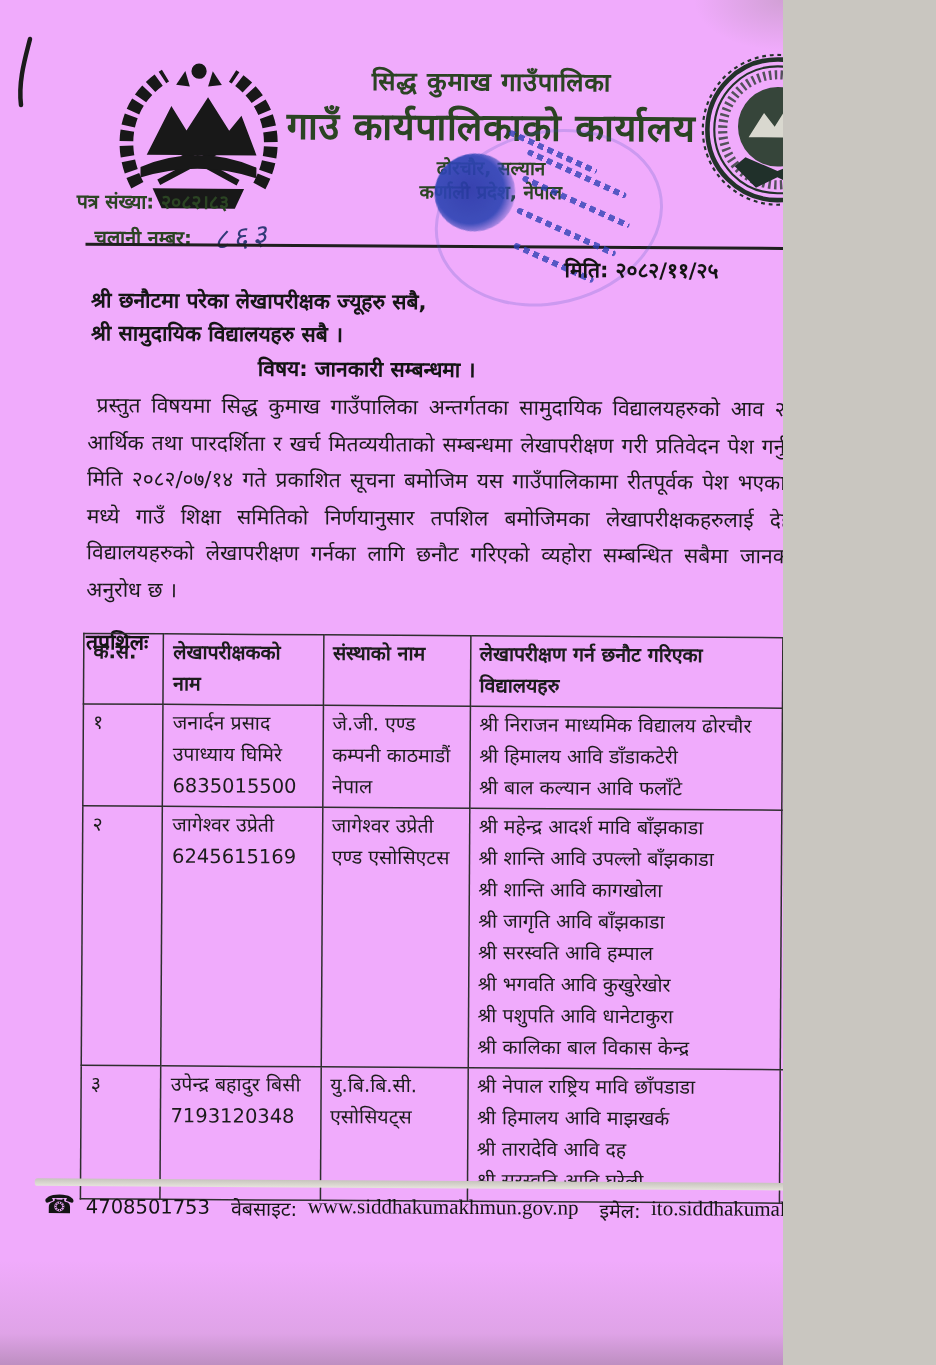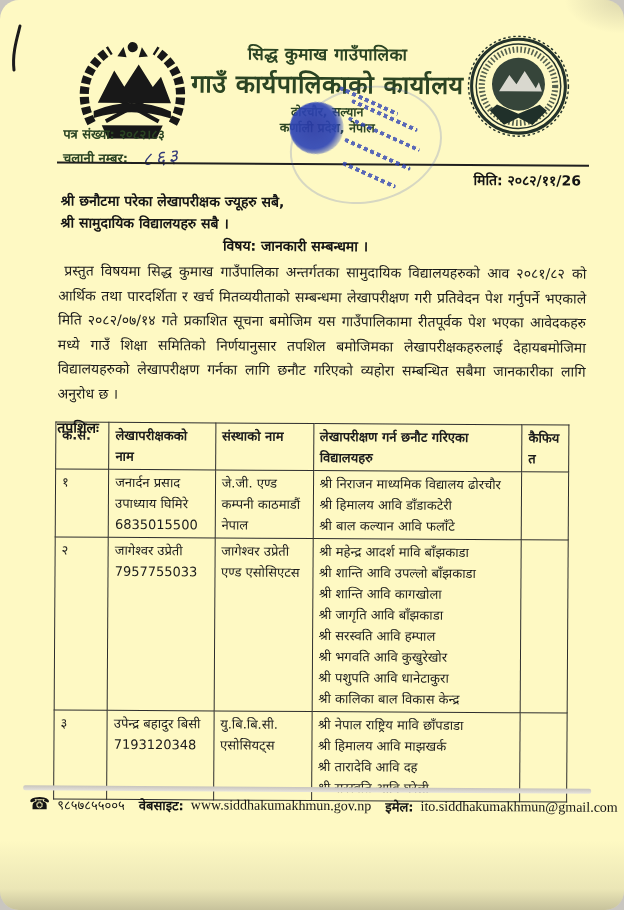--- a/index.html
+++ b/index.html
@@ -3,44 +3,43 @@
 <meta charset="utf-8">
 <style>
   html,body{margin:0;padding:0;}
   body{
     width:624px;height:910px;
     background:#c9c6c0;
     font-family:"DejaVu Sans",sans-serif;
     -webkit-font-smoothing:antialiased;
   }
   .sheet{
-    position:relative;width:624px;height:910px;overflow:hidden;
-    background:#fef9c3;
+    position:relative;width:522px;height:910px;overflow:hidden;
+    background:#f0abfc;
     color:#1d1d1d;
-    border-radius:19px;
   }
   .tilt{position:absolute;inset:0;transform:rotate(.35deg);transform-origin:50% 0;}
 
   
   .scan-bottom{position:absolute;left:0;right:0;bottom:0;height:70px;
     background:linear-gradient(to bottom, rgba(120,114,104,0) 0%, rgba(120,114,104,.14) 70%, rgba(92,88,80,.34) 100%);}
   .corner-tr{position:absolute;right:0;top:0;width:60px;height:34px;
     background:radial-gradient(ellipse at top right, rgba(140,135,125,.30), transparent 70%);}
   .pen-mark{position:absolute;left:4px;top:24px;width:26px;height:48px;}
 
   
   .emblem-left{position:absolute;left:72px;top:36px;width:122px;height:116px;}
   .seal-right{position:absolute;left:466px;top:34px;width:106px;height:106px;}
   .head-center{position:absolute;left:178px;top:42px;width:300px;text-align:center;color:#2b4423;}
   .muni-name{font-size:17px;font-weight:bold;letter-spacing:.5px;}
   .office-name{font-size:25px;font-weight:bold;margin-top:1px;letter-spacing:.5px;}
   .addr{font-size:12.5px;font-weight:bold;line-height:16px;}
   .addr.first{margin-top:4px;}
 
-  .letter-no{position:absolute;left:64px;top:126px;font-size:13px;font-weight:bold;color:#2b4423;}
+  .letter-no{position:absolute;left:52px;top:126px;font-size:13px;font-weight:bold;color:#2b4423;}
   .chalani{position:absolute;left:64px;top:144px;font-size:13px;font-weight:bold;color:#2b4423;}
   .chalani .hand{display:inline-block;font-size:19px;font-weight:normal;font-style:italic;
     color:#323a78;letter-spacing:3px;transform:rotate(-7deg) translateY(1px);margin-left:10px;}
 
   .rule{position:absolute;left:58px;width:532px;top:163px;height:2px;background:#1f1f1f;}
 
   
   .stamp{position:absolute;left:288px;top:84px;width:162px;height:122px;transform:rotate(-14deg);opacity:.92;}
   .stamp-ring{position:absolute;left:2px;top:2px;width:150px;height:112px;border:2px solid rgba(60,82,190,.22);border-radius:50%;}
   .stamp-blob{position:absolute;left:8px;top:6px;width:54px;height:52px;border-radius:50%;
@@ -74,21 +73,21 @@
   .c-org{width:92px;}
   .c-sch{width:196px;}
   .c-rem{width:44px;}
 
   
   .footer-rule{position:absolute;left:28px;width:568px;top:787px;height:5px;
     background:linear-gradient(#c7c4bd,#e6e3dc);border-radius:2px;}
   .footer{position:absolute;left:34px;top:797px;right:14px;font-size:13px;color:#141414;
     display:flex;align-items:center;gap:7px;white-space:nowrap;}
   .footer .latin{font-family:"Liberation Serif","DejaVu Serif",serif;font-size:14px;}
-  .footer .lbl{font-weight:bold;}
+  .footer .lbl{font-weight:normal;}
   .phone-glyph{font-size:17px;line-height:16px;transform:translateY(-1px);}
   .gap{display:inline-block;width:8px;}
 </style>
 </head>
 <body>
 
 <div class="sheet">
 
   <div class="corner-tr"></div>
   <svg class="pen-mark" viewBox="0 0 26 48">
@@ -142,21 +141,21 @@
       <div class="stamp-blob"></div>
       <i class="sl sl1"></i>
         <i class="sl sl2"></i>
         <i class="sl sl3"></i>
         <i class="sl sl4"></i>
         <i class="sl sl5"></i>
     </div>
 
     <div class="date-line">
       <span>मिति:</span>
-      <span>२०८२/११/26</span>
+      <span>२०८२/११/२५</span>
     </div>
 
     <div class="addressees">
         <div>श्री छनौटमा परेका लेखापरीक्षक ज्यूहरु सबै,</div>
         <div>श्री सामुदायिक विद्यालयहरु सबै ।</div>
       </div>
 
     <div class="subject">विषय: जानकारी सम्बन्धमा ।</div>
 
     <div class="body-par">प्रस्तुत विषयमा सिद्ध कुमाख गाउँपालिका अन्तर्गतका सामुदायिक विद्यालयहरुको आव २०८१/८२ को आर्थिक तथा पारदर्शिता  र खर्च मितव्ययीताको सम्बन्धमा लेखापरीक्षण गरी प्रतिवेदन पेश गर्नुपर्ने भएकाले मिति २०८२/०७/१४ गते प्रकाशित सूचना बमोजिम यस गाउँपालिकामा रीतपूर्वक पेश भएका आवेदकहरु मध्ये गाउँ शिक्षा समितिको निर्णयानुसार तपशिल बमोजिमका लेखापरीक्षकहरुलाई देहायबमोजिमा विद्यालयहरुको लेखापरीक्षण गर्नका लागि छनौट गरिएको व्यहोरा सम्बन्धित सबैमा जानकारीका लागि अनुरोध छ ।</div>
@@ -190,21 +189,21 @@
               <div>श्री निराजन माध्यमिक विद्यालय ढोरचौर</div>
               <div>श्री हिमालय आवि डाँडाकटेरी</div>
               <div>श्री बाल कल्यान आवि फलाँटे</div>
             </td>
         <td></td>
       </tr>
       <tr>
         <td>२</td>
         <td>
           <span>जागेश्वर उप्रेती</span>
-          <div>7957755033</div>
+          <div>6245615169</div>
         </td>
         <td>जागेश्वर उप्रेती एण्ड एसोसिएटस</td>
         <td>
               <div>श्री महेन्द्र आदर्श मावि बाँझकाडा</div>
               <div>श्री शान्ति आवि उपल्लो बाँझकाडा</div>
               <div>श्री शान्ति आवि कागखोला</div>
               <div>श्री जागृति आवि बाँझकाडा</div>
               <div>श्री सरस्वति आवि हम्पाल</div>
               <div>श्री भगवति आवि कुखुरेखोर</div>
               <div>श्री पशुपति आवि धानेटाकुरा</div>
@@ -226,21 +225,21 @@
               <div>श्री सरस्वति आवि घरेली</div>
             </td>
         <td></td>
       </tr>
     </tbody>
       </table>
 
     <div class="footer-rule"></div>
     <div class="footer">
       <span class="phone-glyph">☎</span>
-      <span>९८५७८५५००५</span>
+      <span>4708501753</span>
       <span class="gap"></span>
       <span class="lbl">वेबसाइट:</span>
       <span class="latin">www.siddhakumakhmun.gov.np</span>
       <span class="gap"></span>
       <span class="lbl">इमेल:</span>
         <span class="latin">ito.siddhakumakhmun@gmail.com</span>
     </div>
 
   </div>
 

